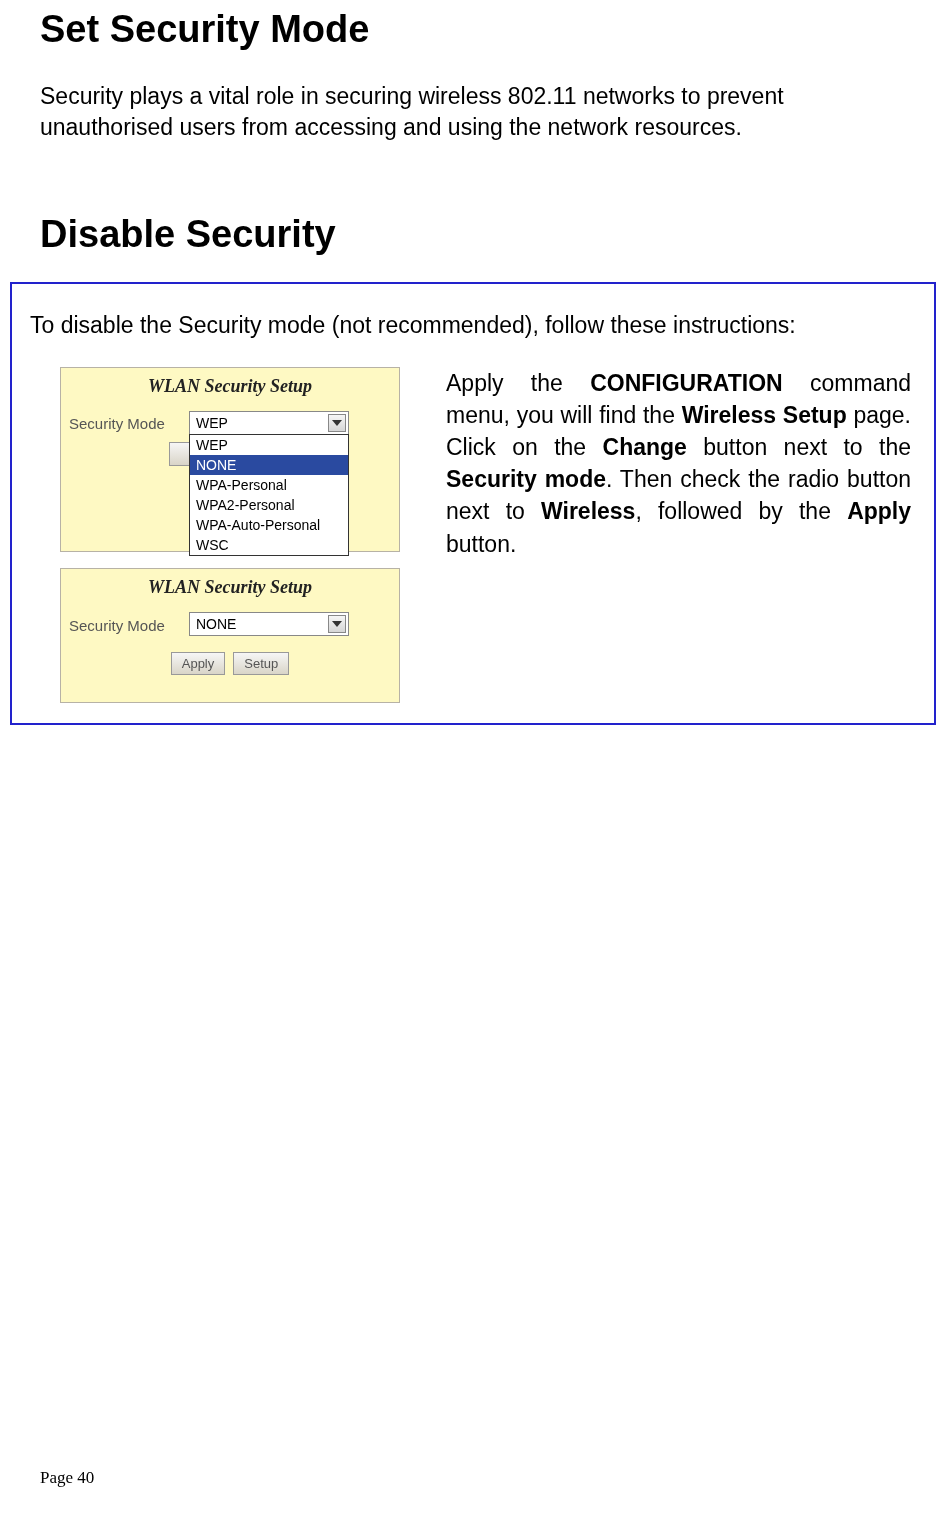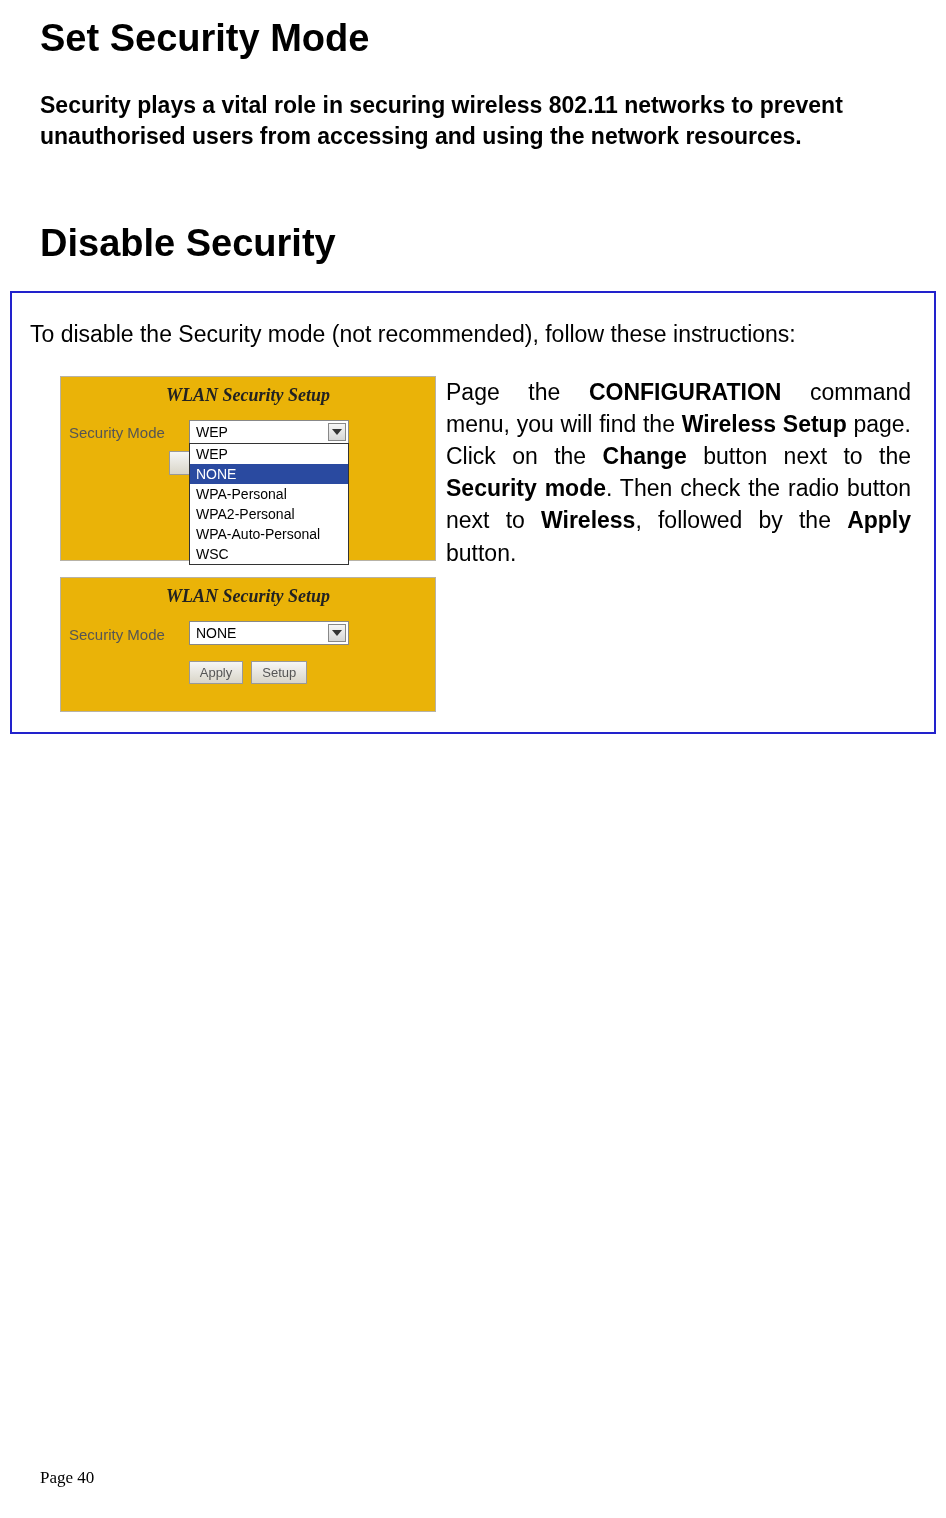--- a/index.html
+++ b/index.html
@@ -12,29 +12,28 @@
       height: 1518px;
       background: #fff;
       font-family: Verdana, Geneva, sans-serif;
       color: #000;
       padding: 0 40px;
       position: relative;
     }
     .heading {
       font-size: 38px;
       font-weight: bold;
-      margin-top: 16px;
+      margin-top: 7px;
       margin-bottom: 28px;
       line-height: 1.2;
     }
     .intro-text {
       font-size: 23px;
       line-height: 1.35;
       margin-bottom: 70px;
-      font-weight: bold;
     }
     .heading2 {
       font-size: 38px;
       font-weight: bold;
       margin-bottom: 26px;
     }
     .blue-box {
       border: 2px solid #2222cc;
       padding: 28px 23px 20px 18px;
       margin-left: -30px;
@@ -70,23 +69,23 @@
     .footer {
       position: absolute;
       bottom: 30px;
       left: 40px;
       font-family: "Times New Roman", serif;
       font-size: 17px;
     }
 
     
     .shot {
-      background: #eab308;
+      background: #fef9c3;
       border: 1px solid #b7b2a6;
-      width: 376px;
+      width: 340px;
       position: relative;
       font-family: Arial, sans-serif;
     }
     .shot-title {
       font-weight: bold;
       font-style: italic;
       font-size: 18px;
       text-align: center;
       padding: 8px 0 14px 0;
       color: #222;
@@ -242,18 +241,18 @@
           </div>
         </div>
         <div class="bottom-btn-row">
           <div class="ui-btn">Apply</div>
           <div class="ui-btn">Setup</div>
         </div>
       </div>
     </div>
 
     <div class="right-col">
-      <span>Page the </span><b>CONFIGURATION</b><span> command menu, you will find the </span><b>Wireless Setup</b><span> page. Click on the </span><b>Change</b><span> button next to the </span><b>Security mode</b><span>. Then check the radio button next to </span><b>Wireless</b><span>, followed by the </span><b>Apply</b><span> button.</span>
+      <span>Apply the </span><b>CONFIGURATION</b><span> command menu, you will find the </span><b>Wireless Setup</b><span> page. Click on the </span><b>Change</b><span> button next to the </span><b>Security mode</b><span>. Then check the radio button next to </span><b>Wireless</b><span>, followed by the </span><b>Apply</b><span> button.</span>
     </div>
   </div>
 </div>
 
 <div class="footer">Page 40</div>
 
 </body></html>

